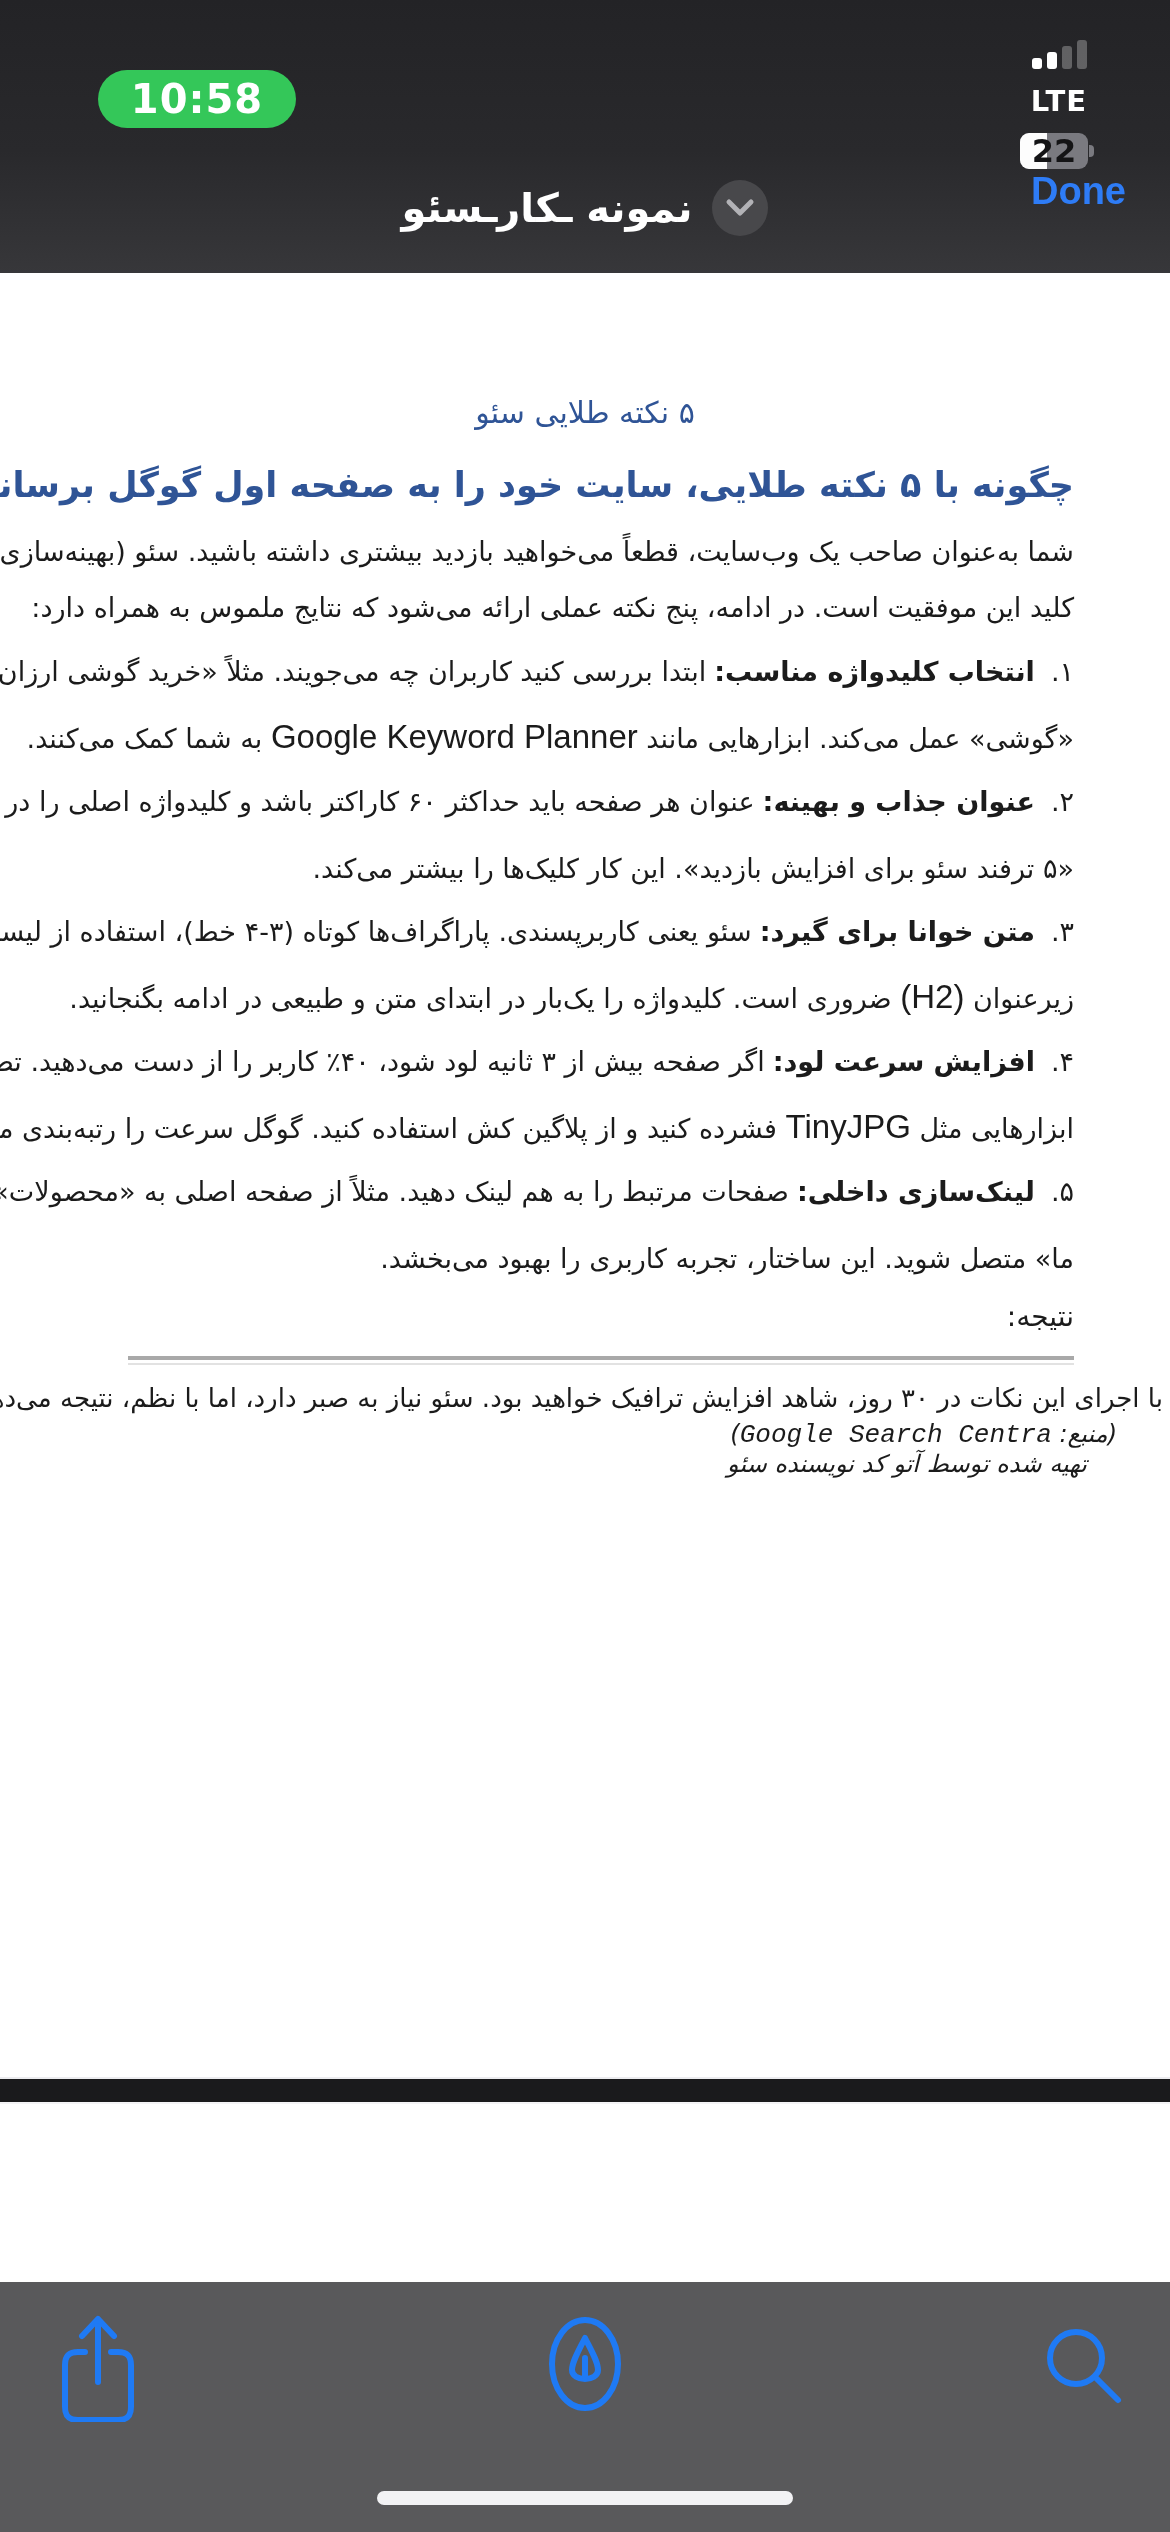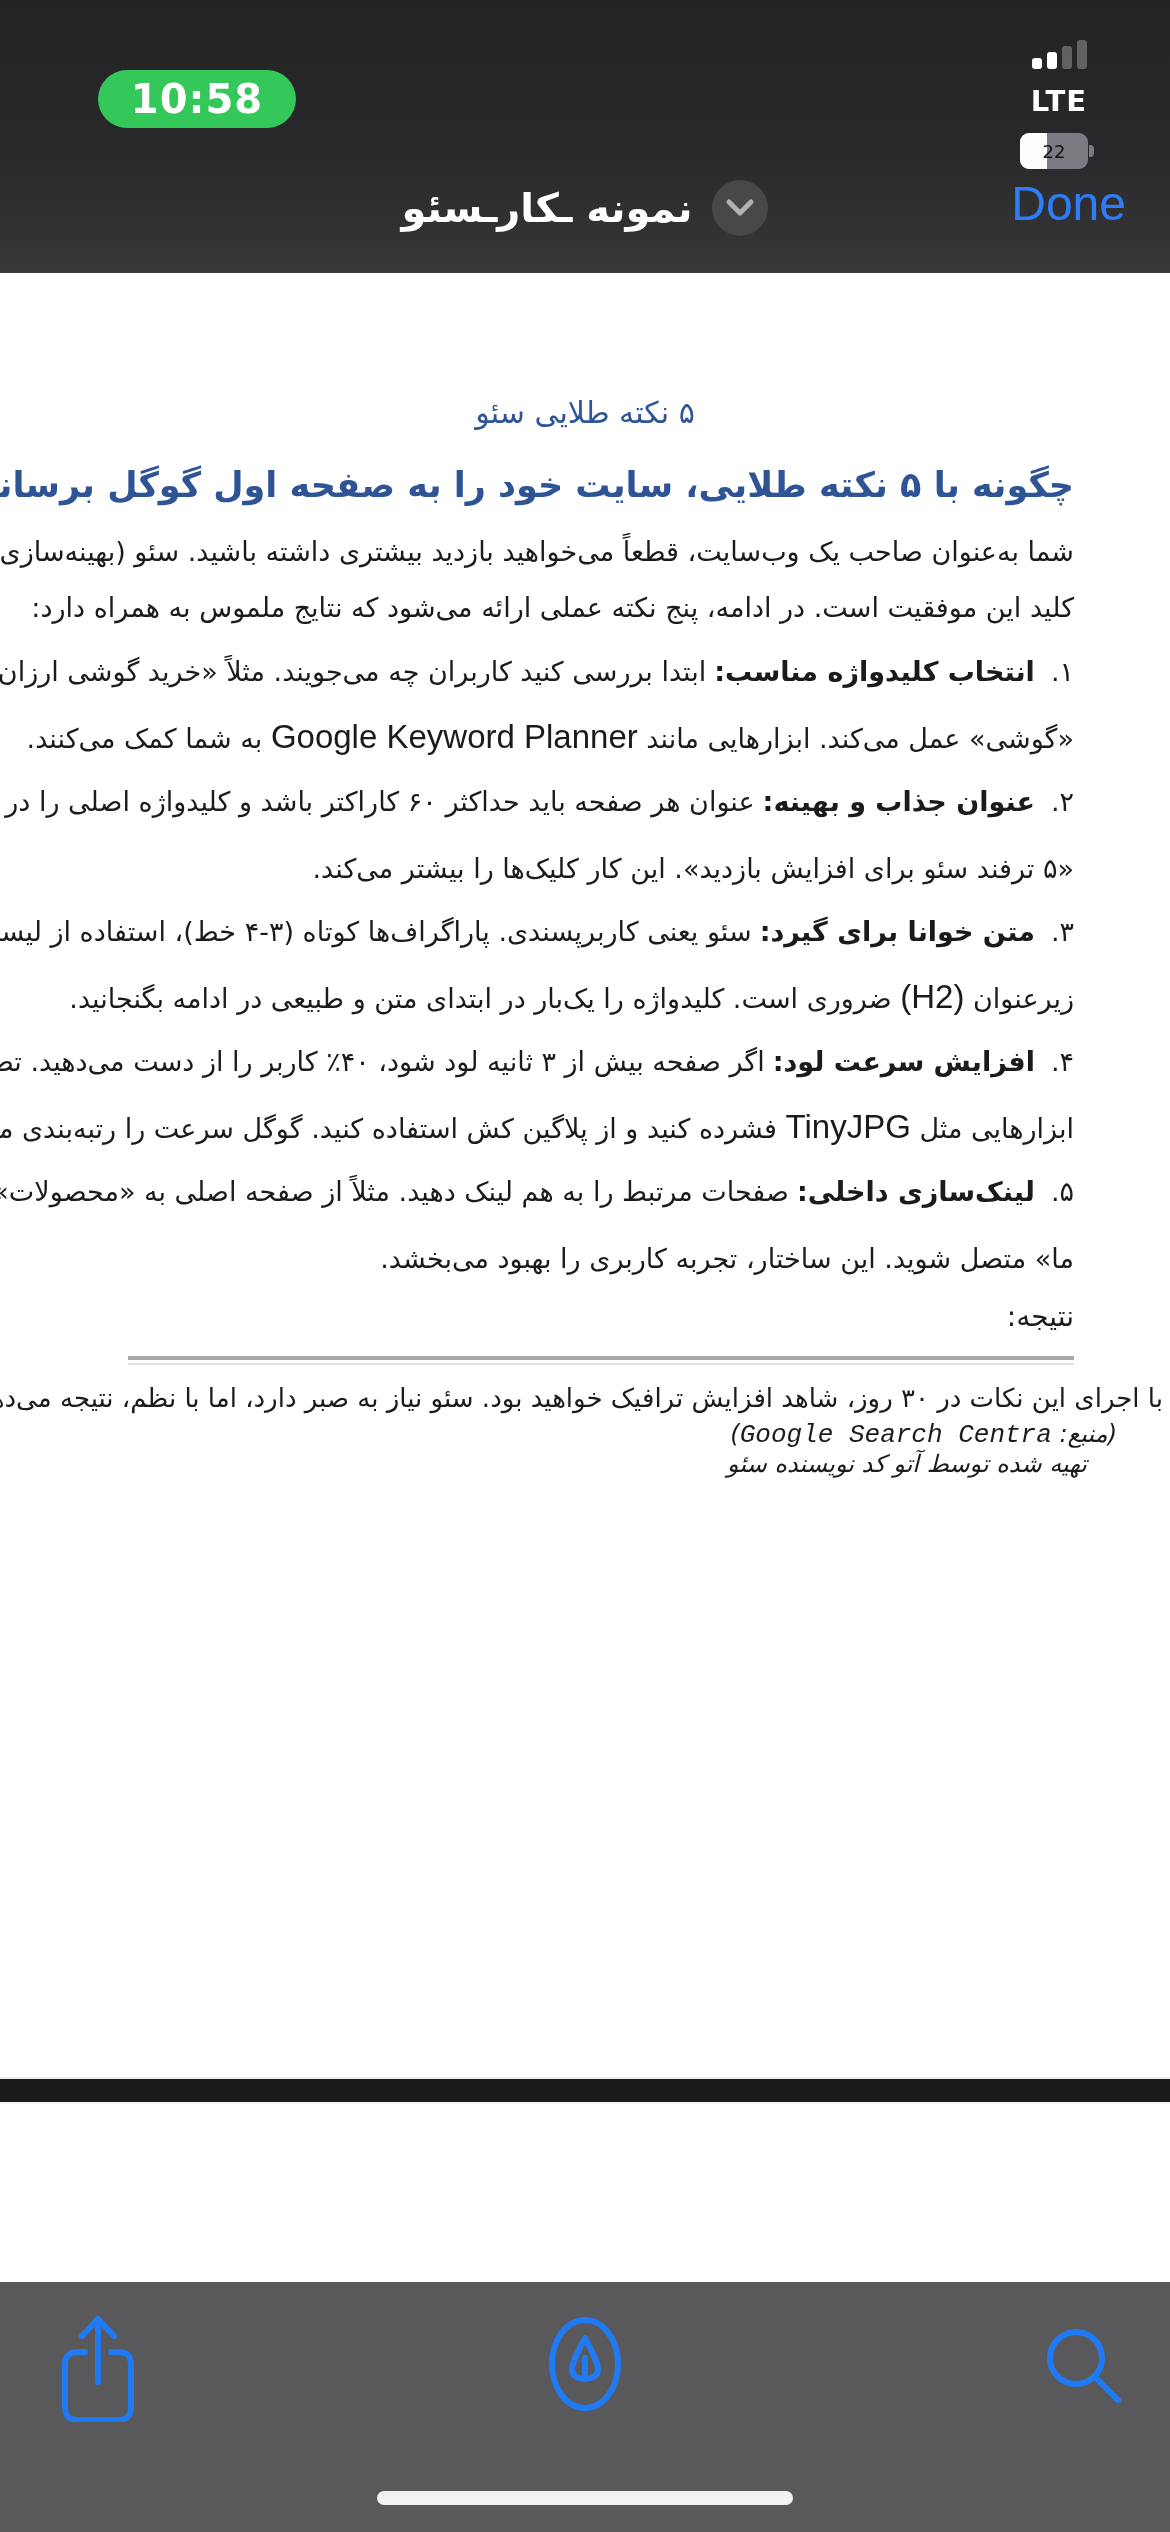--- a/index.html
+++ b/index.html
@@ -24,34 +24,34 @@
   .sig{display:flex;align-items:flex-end;gap:5px;height:30px;}
   .sig i{display:block;width:10px;border-radius:3px;background:#fff;}
   .sig i.b1{height:11px}.sig i.b2{height:17px}
   .sig i.b3{height:23px;background:rgba(255,255,255,.28)}
   .sig i.b4{height:29px;background:rgba(255,255,255,.28)}
   .lte{font-size:29px;font-weight:600;letter-spacing:1px;}
   .batt{position:relative;width:78px;height:36px;}
   .batt .body{position:absolute;left:0;top:0;width:68px;height:36px;border-radius:9px;background:#7a7a80;overflow:hidden;}
   .batt .fill{position:absolute;left:0;top:0;width:27px;height:36px;background:#fdfdfd;}
   .batt .pct{position:absolute;left:0;top:0;width:68px;height:36px;display:flex;align-items:center;justify-content:center;
-    color:#141416;font-size:18px;font-weight:400;}
+    color:#141416;font-size:32px;font-weight:700;}
   .batt .nub{position:absolute;right:4px;top:12px;width:5px;height:12px;border-radius:0 4px 4px 0;background:#7a7a80;}
   .nav-center{
     position:absolute;left:0;right:0;top:170px;height:76px;
     display:flex;align-items:center;justify-content:center;gap:20px;
   }
   .nav-title{color:#fff;font-size:40px;font-weight:700;direction:rtl;}
   .chev-btn{
     width:56px;height:56px;border-radius:50%;background:#48484b;
     display:flex;align-items:center;justify-content:center;flex:0 0 auto;
   }
   .done{
-    position:absolute;right:44px;top:176px;color:#2E7CF6;
-    font-size:48px;font-weight:400;font-family:"Liberation Sans",sans-serif;
+    position:absolute;right:44px;top:170px;color:#2E7CF6;
+    font-size:38px;font-weight:700;font-family:"Liberation Sans",sans-serif;
   }
   
   .doc{position:absolute;left:0;top:273px;width:1170px;color:#1b1b1b;}
   .h1{
     position:absolute;left:0;width:1170px;top:122px;text-align:center;
     color:#2F5496;font-size:30px;direction:rtl;
   }
   .h2{
     position:absolute;right:96px;top:192px;text-align:right;direction:rtl;
     color:#2F5496;font-size:35px;font-weight:700;white-space:nowrap;

